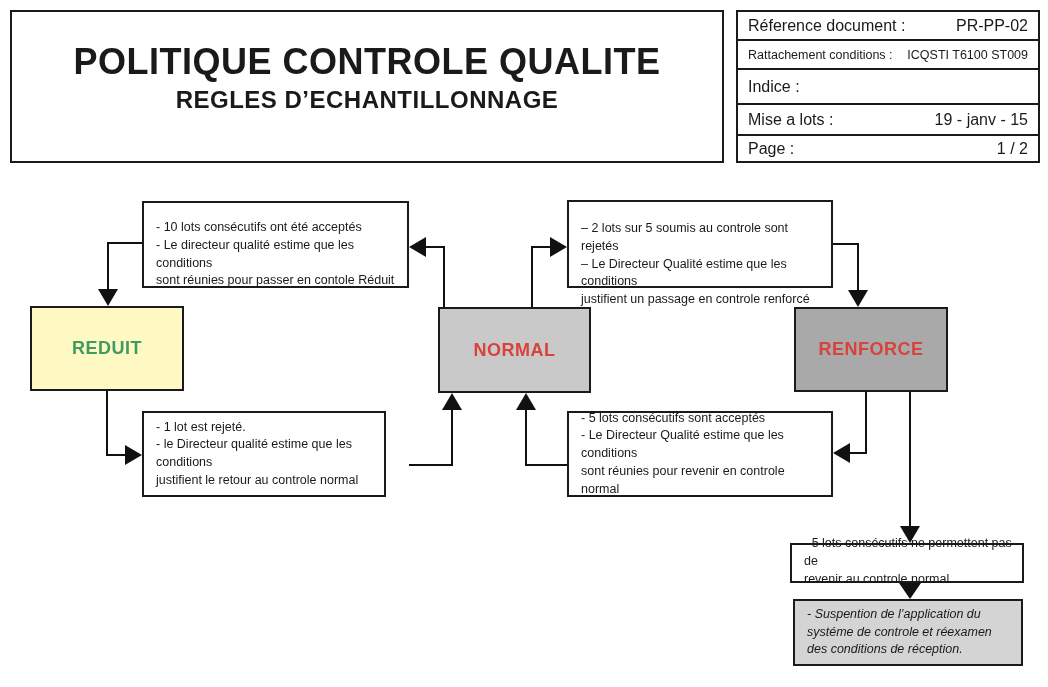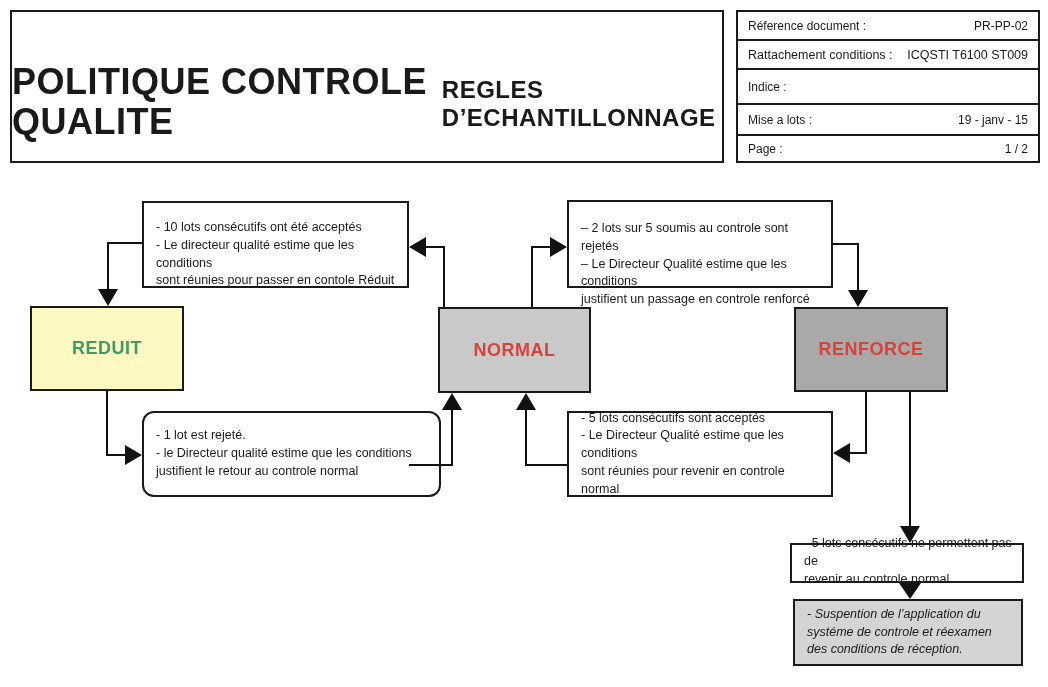--- a/index.html
+++ b/index.html
@@ -4,31 +4,31 @@
 <style>
   html,body{margin:0;padding:0;background:#ffffff;}
   body{
     width:1048px;height:687px;position:relative;overflow:hidden;
     font-family:"Liberation Sans","DejaVu Sans",sans-serif;color:#1a1a1a;
   }
   
   .title-box{
     position:absolute;left:10px;top:10px;width:714px;height:153px;
     border:2px solid #1a1a1a;box-sizing:border-box;
-    display:flex;flex-direction:row;align-items:center;padding-top:30px;
+    display:flex;flex-direction:column;align-items:center;padding-top:30px;
   }
   .main-title{font-size:36px;font-weight:700;letter-spacing:.5px;line-height:1.1;}
   .sub-title{font-size:24px;font-weight:700;letter-spacing:.5px;margin-top:4px;}
   .meta-table{
     position:absolute;left:736px;top:10px;width:304px;
     border:2px solid #1a1a1a;box-sizing:border-box;
   }
   .meta-row{
     display:flex;justify-content:space-between;align-items:center;
-    box-sizing:border-box;padding:0 10px;font-size:12px;
+    box-sizing:border-box;padding:0 10px;font-size:16px;
     border-bottom:2px solid #1a1a1a;
   }
   .meta-row:last-child{border-bottom:none;}
   .meta-row .val{white-space:nowrap;}
   .r1{height:29px}.r2{height:29px;font-size:12.5px}.r3{height:35px}.r4{height:31px}.r5{height:25px}
   
   .state-box{
     position:absolute;border:2px solid #1a1a1a;box-sizing:border-box;
     display:flex;align-items:center;justify-content:center;
     font-size:18px;font-weight:700;letter-spacing:.5px;
@@ -85,21 +85,21 @@
 </div>
 
 <div class="cond-box" style="left:142px;top:201px;width:267px;height:87px;align-items:flex-start;padding-top:16px;">- 10 lots consécutifs ont été acceptés
 - Le directeur qualité estime que les conditions
 sont réunies pour passer en contole Réduit</div>
 
 <div class="cond-box" style="left:567px;top:200px;width:266px;height:88px;align-items:flex-start;padding-top:18px;">– 2 lots sur 5 soumis au controle sont rejetés
 – Le Directeur Qualité estime que les conditions
 justifient un passage en controle renforcé</div>
 
-<div class="cond-box" style="left:142px;top:411px;width:299px;height:86px;border-radius:12px;">- 1 lot est rejeté.
+<div class="cond-box" style="left:142px;top:411px;width:244px;height:86px;">- 1 lot est rejeté.
 - le Directeur qualité estime que les conditions
 justifient le retour au controle normal</div>
 
 <div class="cond-box" style="left:567px;top:411px;width:266px;height:86px;">- 5 lots consécutifs sont acceptés
 - Le Directeur Qualité estime que les conditions
 sont réunies pour revenir en controle normal</div>
 
 <div class="cond-box" style="left:790px;top:543px;width:234px;height:40px;padding-top:2px;">- 5 lots consécutifs ne permettent pas de
 revenir au controle normal.</div>
 

